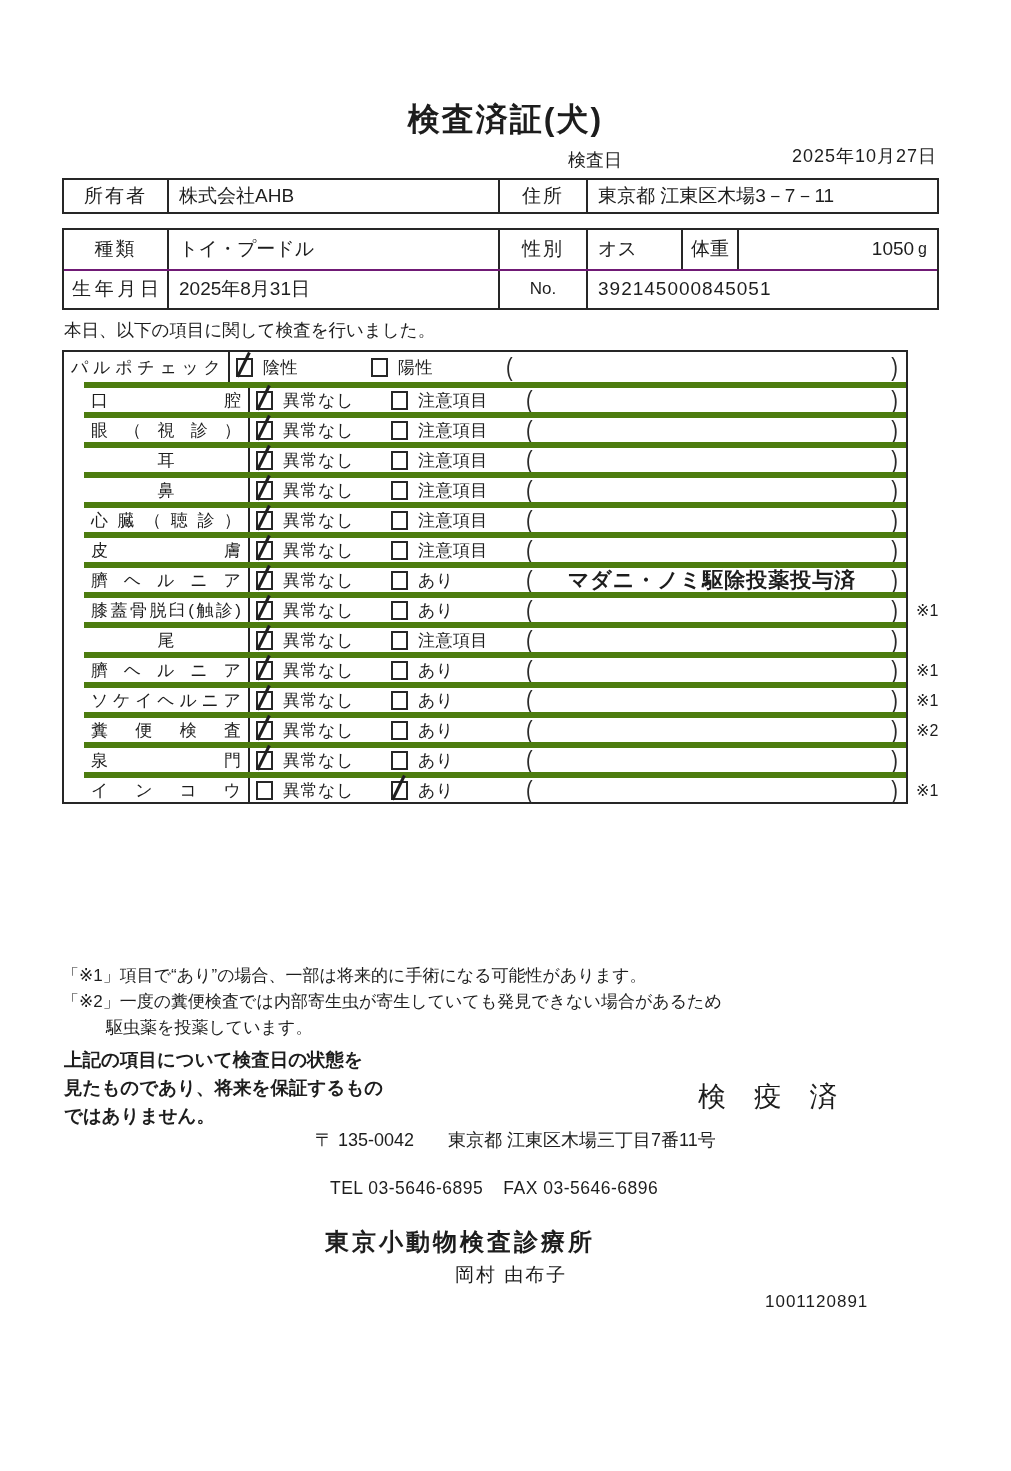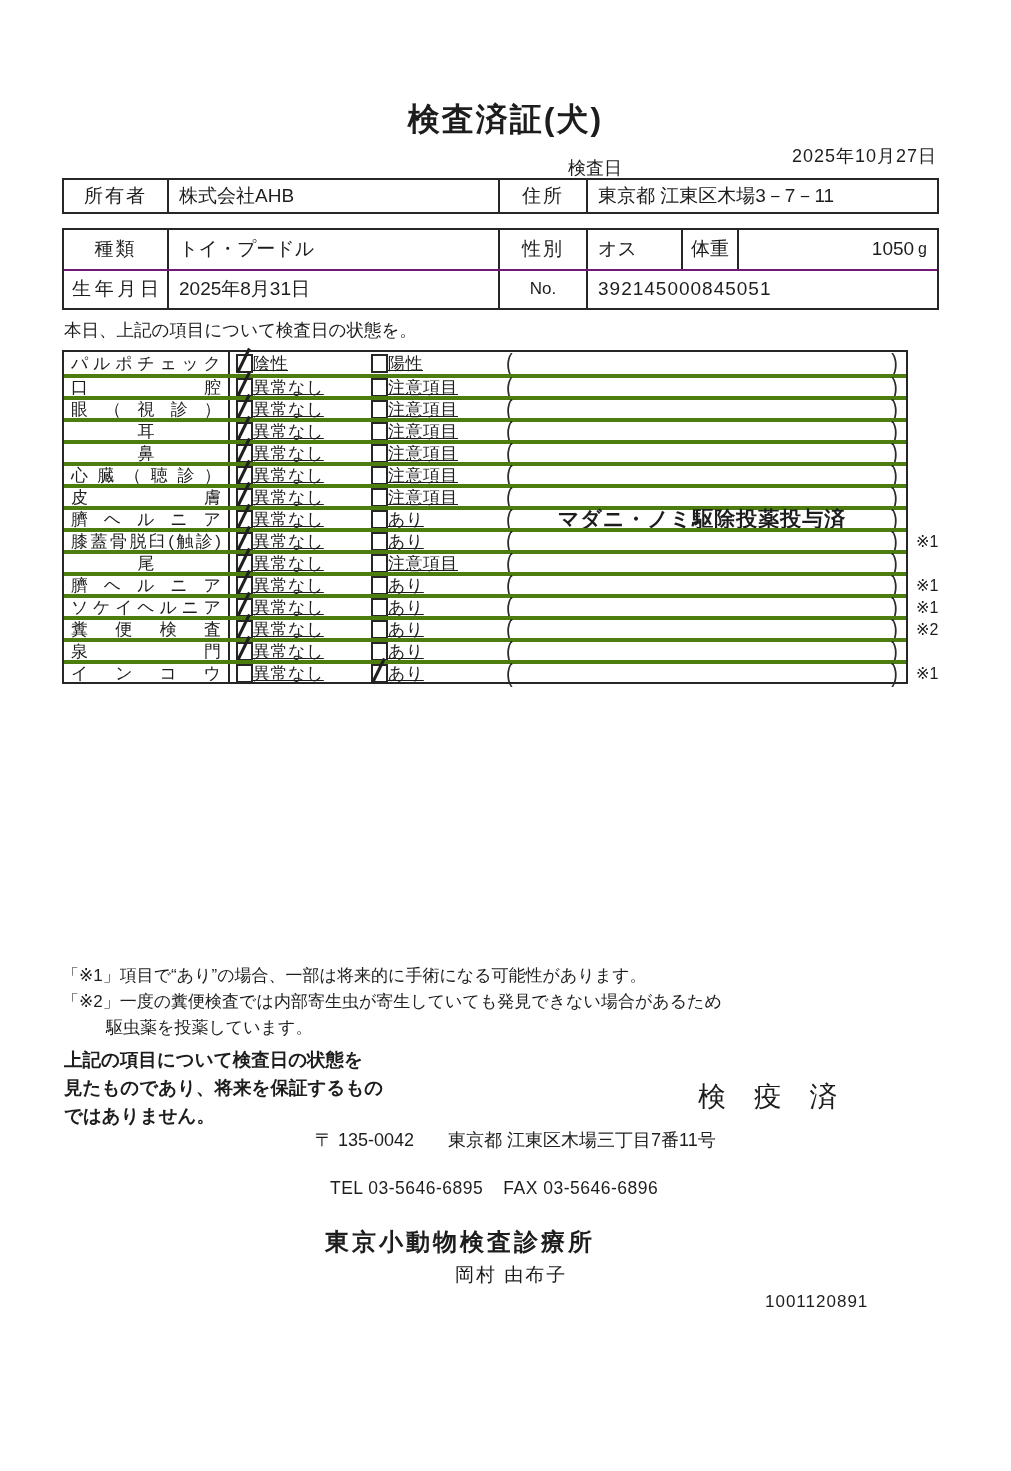--- a/index.html
+++ b/index.html
@@ -6,21 +6,21 @@
   .page{
     position:relative;width:1011px;height:1471px;background:#ffffff;
     font-family:"Liberation Sans","DejaVu Sans",sans-serif;
     color:#1d1d1d;overflow:hidden;
   }
   .abs{position:absolute;}
   
   .title{left:0;top:78px;width:1011px;text-align:center;font-size:32px;font-weight:bold;letter-spacing:2px;margin-top:20px;}
   
   .date-row{left:62px;top:144px;width:877px;height:24px;font-size:18px;}
-  .date-label{position:absolute;left:506px;top:12px;}
+  .date-label{position:absolute;left:506px;top:4px;}
   .date-value{position:absolute;right:2px;top:0;letter-spacing:1px;}
   
   .btable{border:2px solid #262626;box-sizing:border-box;display:flex;flex-direction:column;}
   .trow{display:flex;box-sizing:border-box;}
   .trow + .trow{border-top:2px solid #701a75;}
   .tcell{box-sizing:border-box;display:flex;align-items:center;font-size:19px;overflow:hidden;white-space:nowrap;}
   .tcell + .tcell{border-left:2px solid #262626;}
   .lab{justify-content:center;letter-spacing:2px;}
   .val{padding-left:10px;}
   .owner-table{left:62px;top:178px;width:877px;height:36px;}
@@ -30,28 +30,28 @@
   .w-lab{width:103px;}
   .w-val1{width:331px;}
   .w-lab2{width:88px;}
   .weight-val{flex:1;justify-content:flex-end;padding-right:10px;gap:4px;}
   .weight-unit{font-size:16px;}
   .justify-lab{display:block;width:100%;padding:0 8px;box-sizing:border-box;text-align:justify;text-align-last:justify;}
   
   .intro{left:64px;top:318px;font-size:17.5px;font-weight:500;}
   
   .checklist{left:62px;top:350px;width:846px;border:2px solid #262626;box-sizing:border-box;}
-  .crow{position:relative;display:flex;height:22px;box-sizing:border-box;justify-content:flex-end;}
-  .crow + .crow{border-top:4px solid #4d7c0f;}
+  .crow{position:relative;display:flex;height:30px;box-sizing:border-box;justify-content:flex-end;}
+  .crow + .crow{border-top:6px solid #4d7c0f;margin-left:20px;}
   .crow-label{width:166px;border-right:2px solid #262626;box-sizing:border-box;display:flex;align-items:center;font-size:17px;}
   .crow-label span{display:block;width:100%;padding:0 7px;box-sizing:border-box;}
   .crow-label.justify span{text-align:justify;text-align-last:justify;}
   .crow-label.center span{text-align:center;text-align-last:center;}
   .crow-content{flex:1;display:flex;align-items:center;padding-left:6px;box-sizing:border-box;}
-  .opt{display:flex;align-items:center;gap:0;width:135px;flex:none;text-decoration:underline;}
+  .opt{display:flex;align-items:center;gap:10px;width:135px;flex:none;}
   .opt-label{font-size:17px;letter-spacing:0.5px;}
   .checkbox{position:relative;width:13px;height:15px;border:2px solid #262626;box-sizing:content-box;flex:none;}
   .tick{position:absolute;left:4px;top:-9px;width:2.5px;height:27px;background:#1f1f1f;transform:rotate(26deg);}
   .paren-wrap{flex:1;display:flex;align-items:center;padding-right:8px;}
   .paren{font-size:20px;color:#2a2a2a;transform:scaleY(1.25);}
   .paren-text{flex:1;text-align:center;font-size:21px;font-weight:600;letter-spacing:1px;}
   .crow-note{position:absolute;left:calc(100% + 10px);top:0;height:100%;display:flex;align-items:center;font-size:16px;white-space:nowrap;}
   
   .footnotes{left:62px;top:963px;font-size:17px;line-height:26px;font-weight:500;}
   .footnotes .indent{padding-left:44px;}
@@ -102,21 +102,21 @@
     <div class="trow">
       <div class="tcell lab w-lab" style="letter-spacing:0">
         <span class="justify-lab">生年月日</span>
       </div>
       <div class="tcell val w-val1">2025年8月31日</div>
       <div class="tcell lab w-lab2" style="letter-spacing:0;font-size:17px">No.</div>
       <div class="tcell val" style="flex:1;letter-spacing:1px">392145000845051</div>
     </div>
   </div>
 
-  <div class="abs intro">本日、上記の項目について検査日の状態を。</div>
+  <div class="abs intro">本日、以下の項目に関して検査を行いました。</div>
 
   <div class="abs checklist">
 
   <div class="crow">
         <div class="crow-label justify">
           <span>パルポチェック</span>
         </div>
         <div class="crow-content">
           <span class="opt">
             <span class="checkbox">

